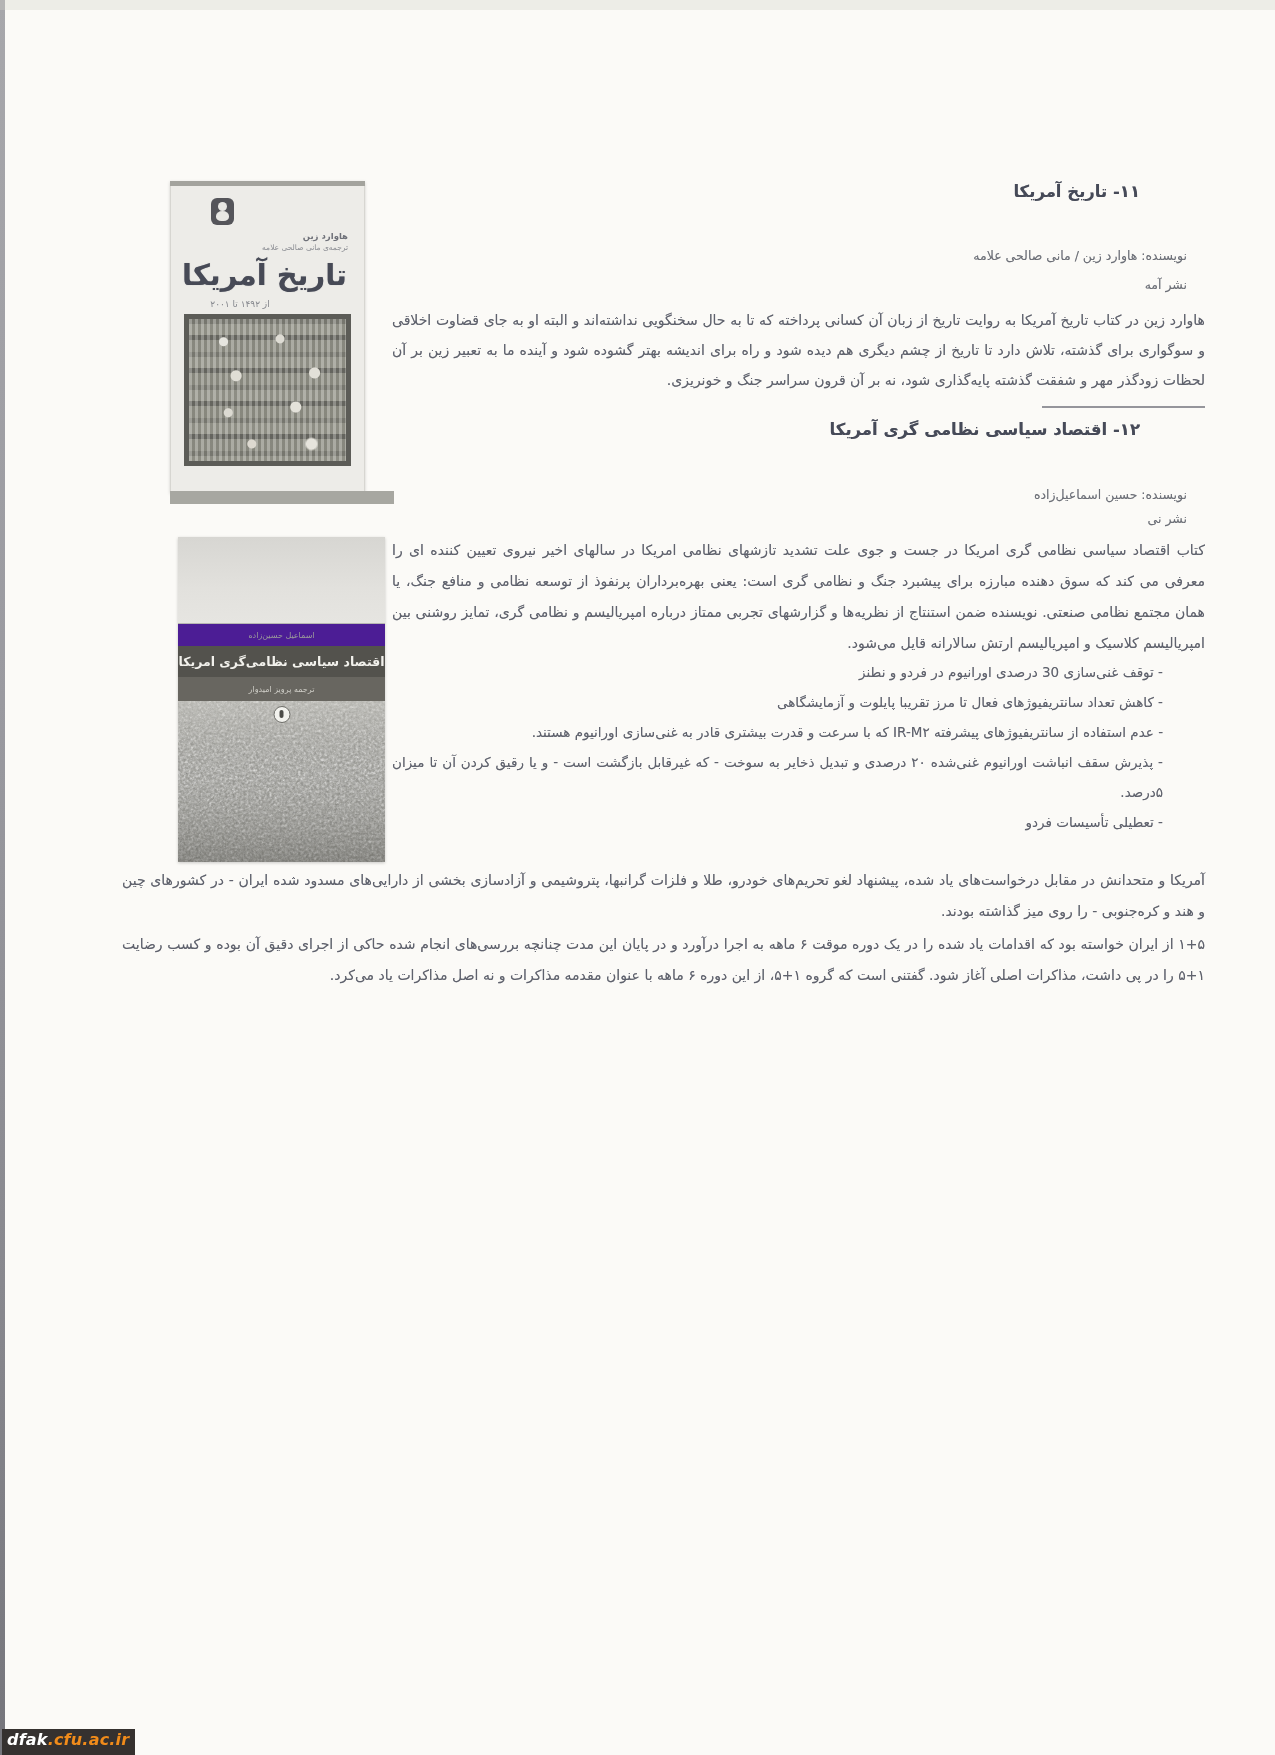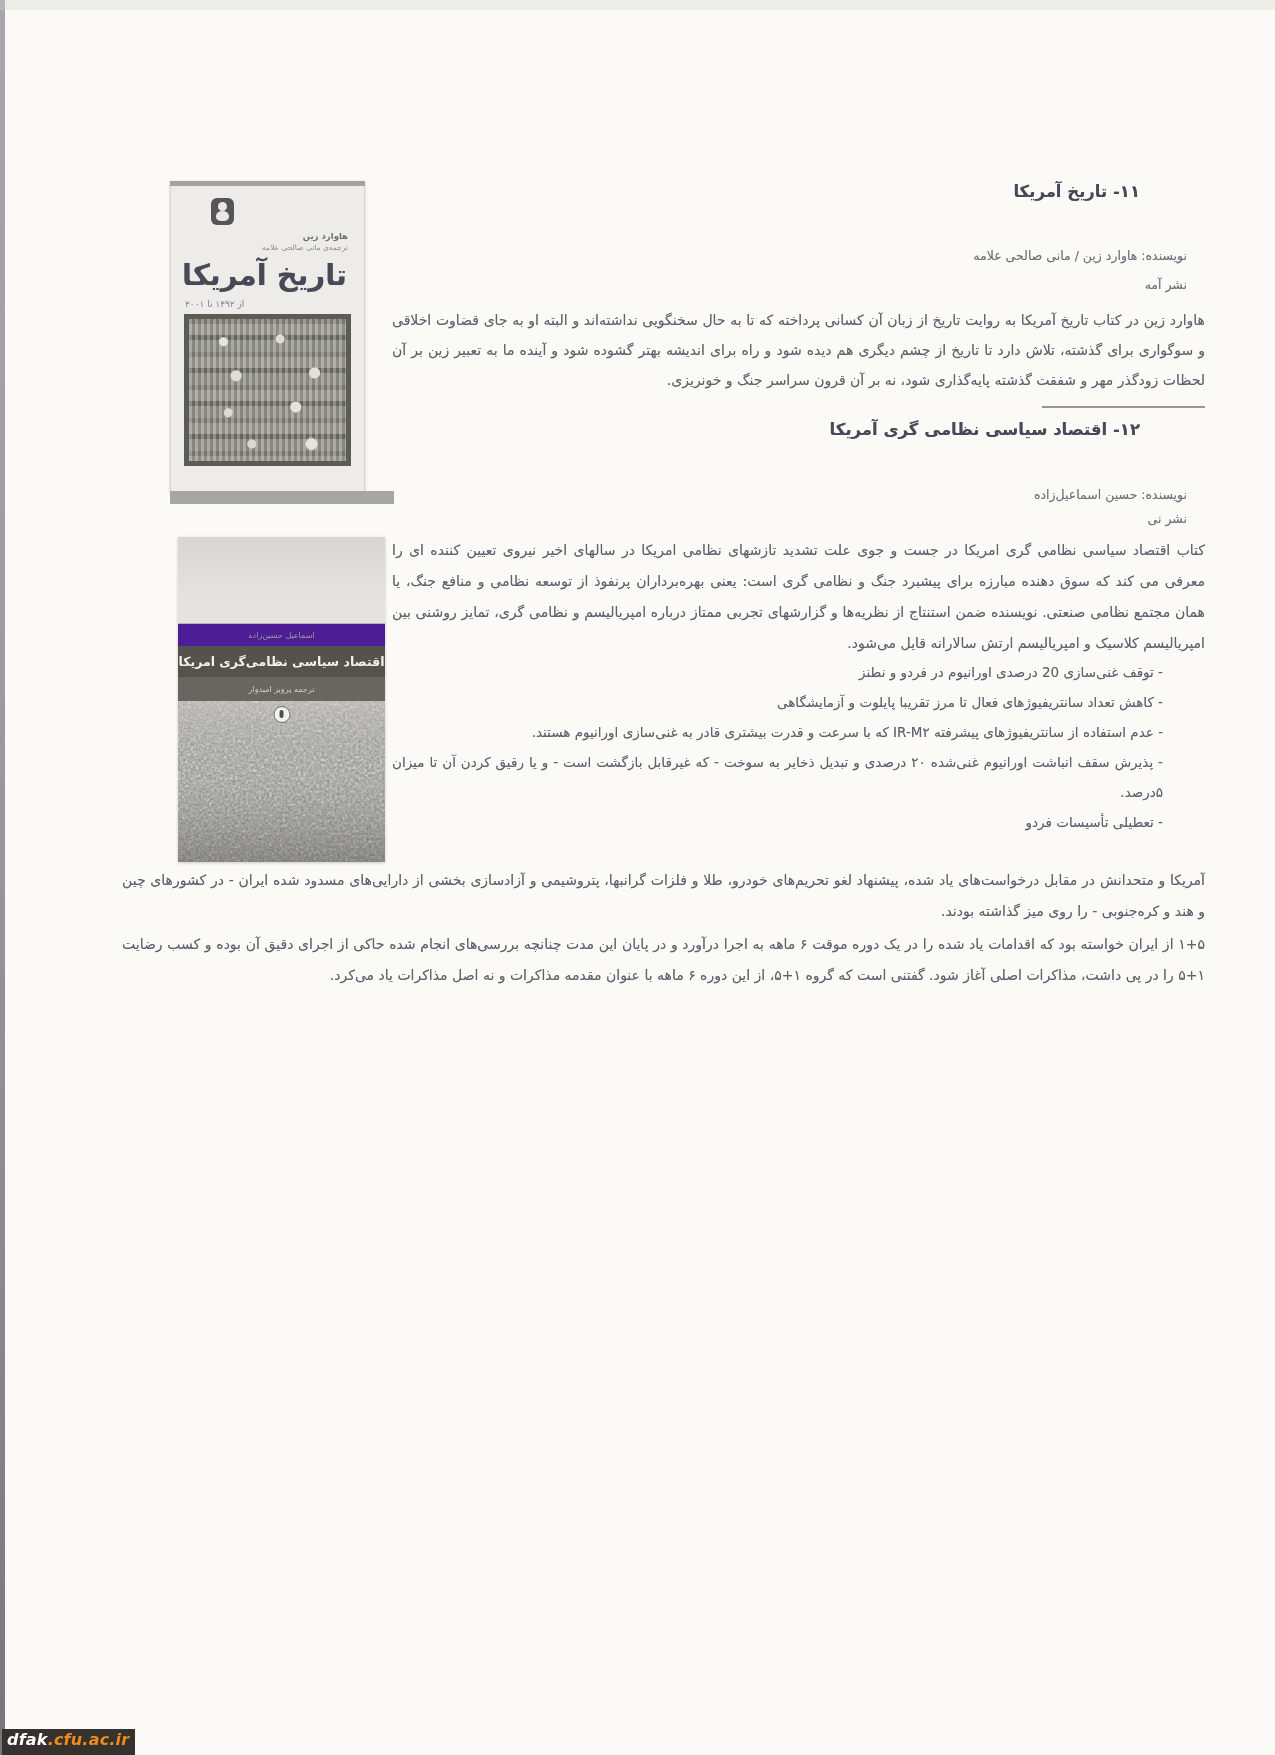--- a/index.html
+++ b/index.html
@@ -89,21 +89,21 @@
   }
   .cover1 .byline .a{font-size:8.5px;color:#6e7078;font-weight:bold;}
   .cover1 .byline .t{font-size:7.5px;color:#8a8c92;}
   .cover1 .big-title{
     position:absolute;left:0;right:6px;top:76px;text-align:center;direction:rtl;
     font-size:29px;font-weight:bold;color:#474a56;letter-spacing:-1px;
     text-shadow:0 0 .7px rgba(71,74,86,.5);
     white-space:nowrap;
   }
   .cover1 .sub-title{
-    position:absolute;left:14px;top:117px;width:110px;text-align:left;direction:rtl;
+    position:absolute;left:14px;top:117px;width:110px;text-align:center;direction:rtl;
     font-size:9px;color:#85878d;
   }
   .quilt{
     position:absolute;left:13px;top:132px;width:157px;height:142px;
     border:5px solid #5c5c57;
     background-color:#93938d;
     background-image:
       radial-gradient(circle 6px at 22% 16%, #e6e5df 0 4px, transparent 5px),
       radial-gradient(circle 6px at 58% 14%, #dedcd4 0 4px, transparent 5px),
       radial-gradient(circle 7px at 80% 38%, #e2e0d8 0 5px, transparent 6px),
@@ -167,21 +167,21 @@
   <div class="meta-line rtl" style="top:277px;">نشر آمه</div>
   <div class="body-par rtl" style="top:305px;right:70px;left:392px;">هاوارد زین در کتاب تاریخ آمریکا به روایت تاریخ از زبان آن کسانی پرداخته که تا به حال سخنگویی نداشته‌اند و البته او به جای قضاوت اخلاقی و سوگواری برای گذشته، تلاش دارد تا تاریخ از چشم دیگری هم دیده شود و راه برای اندیشه بهتر گشوده شود و آینده ما به تعبیر زین بر آن لحظات زودگذر مهر و شفقت گذشته پایه‌گذاری شود، نه بر آن قرون سراسر جنگ و خونریزی.</div>
 
   <div class="divider"></div>
   <div class="sec-heading rtl" style="top:420px;padding-left:44px;">۱۲- اقتصاد سیاسی نظامی گری آمریکا</div>
   <div class="meta-line rtl" style="top:487px;">نویسنده: حسین اسماعیل‌زاده</div>
   <div class="meta-line rtl" style="top:511px;">نشر نی</div>
   <div class="body-par rtl" style="top:535px;right:70px;left:392px;line-height:31px;">کتاب اقتصاد سیاسی نظامی گری امریکا در جست و جوی علت تشدید تازشهای نظامی امریکا در سالهای اخیر نیروی تعیین کننده ای را معرفی می کند که سوق دهنده مبارزه برای پیشبرد جنگ و نظامی گری است: یعنی بهره‌برداران پرنفوذ از توسعه نظامی و منافع جنگ، یا همان مجتمع نظامی صنعتی. نویسنده ضمن استنتاج از نظریه‌ها و گزارشهای تجربی ممتاز درباره امپریالیسم و نظامی گری، تمایز روشنی بین امپریالیسم کلاسیک و امپریالیسم ارتش سالارانه قایل می‌شود.</div>
 
   <div class="bullets rtl">
-    <div class="bullet">- توقف غنی‌سازی 20 درصدی اورانیوم در فردو و نطنز</div>
+    <div class="bullet">- توقف غنی‌سازی 30 درصدی اورانیوم در فردو و نطنز</div>
     <div class="bullet">- کاهش تعداد سانتریفیوژهای فعال تا مرز تقریبا پایلوت و آزمایشگاهی</div>
     <div class="bullet">- عدم استفاده از سانتریفیوژهای پیشرفته IR-M۲ که با سرعت و قدرت بیشتری قادر به غنی‌سازی اورانیوم هستند.</div>
     <div class="bullet">- پذیرش سقف انباشت اورانیوم غنی‌شده ۲۰ درصدی و تبدیل ذخایر به سوخت - که غیرقابل بازگشت است - و یا رقیق کردن آن تا میزان ۵درصد.</div>
     <div class="bullet">- تعطیلی تأسیسات فردو</div>
   </div>
 
   <div class="closing rtl">
     <div class="par-a">آمریکا و متحدانش در مقابل درخواست‌های یاد شده، پیشنهاد لغو تحریم‌های خودرو، طلا و فلزات گرانبها، پتروشیمی و آزادسازی بخشی از دارایی‌های مسدود شده ایران - در کشورهای چین و هند و کره‌جنوبی - را روی میز گذاشته بودند.</div>
     <div class="par-b">۱+۵ از ایران خواسته بود که اقدامات یاد شده را در یک دوره موقت ۶ ماهه به اجرا درآورد و در پایان این مدت چنانچه بررسی‌های انجام شده حاکی از اجرای دقیق آن بوده و کسب رضایت ۱+۵ را در پی داشت، مذاکرات اصلی آغاز شود. گفتنی است که گروه ۱+۵، از این دوره ۶ ماهه با عنوان مقدمه مذاکرات و نه اصل مذاکرات یاد می‌کرد.</div>
   </div>

